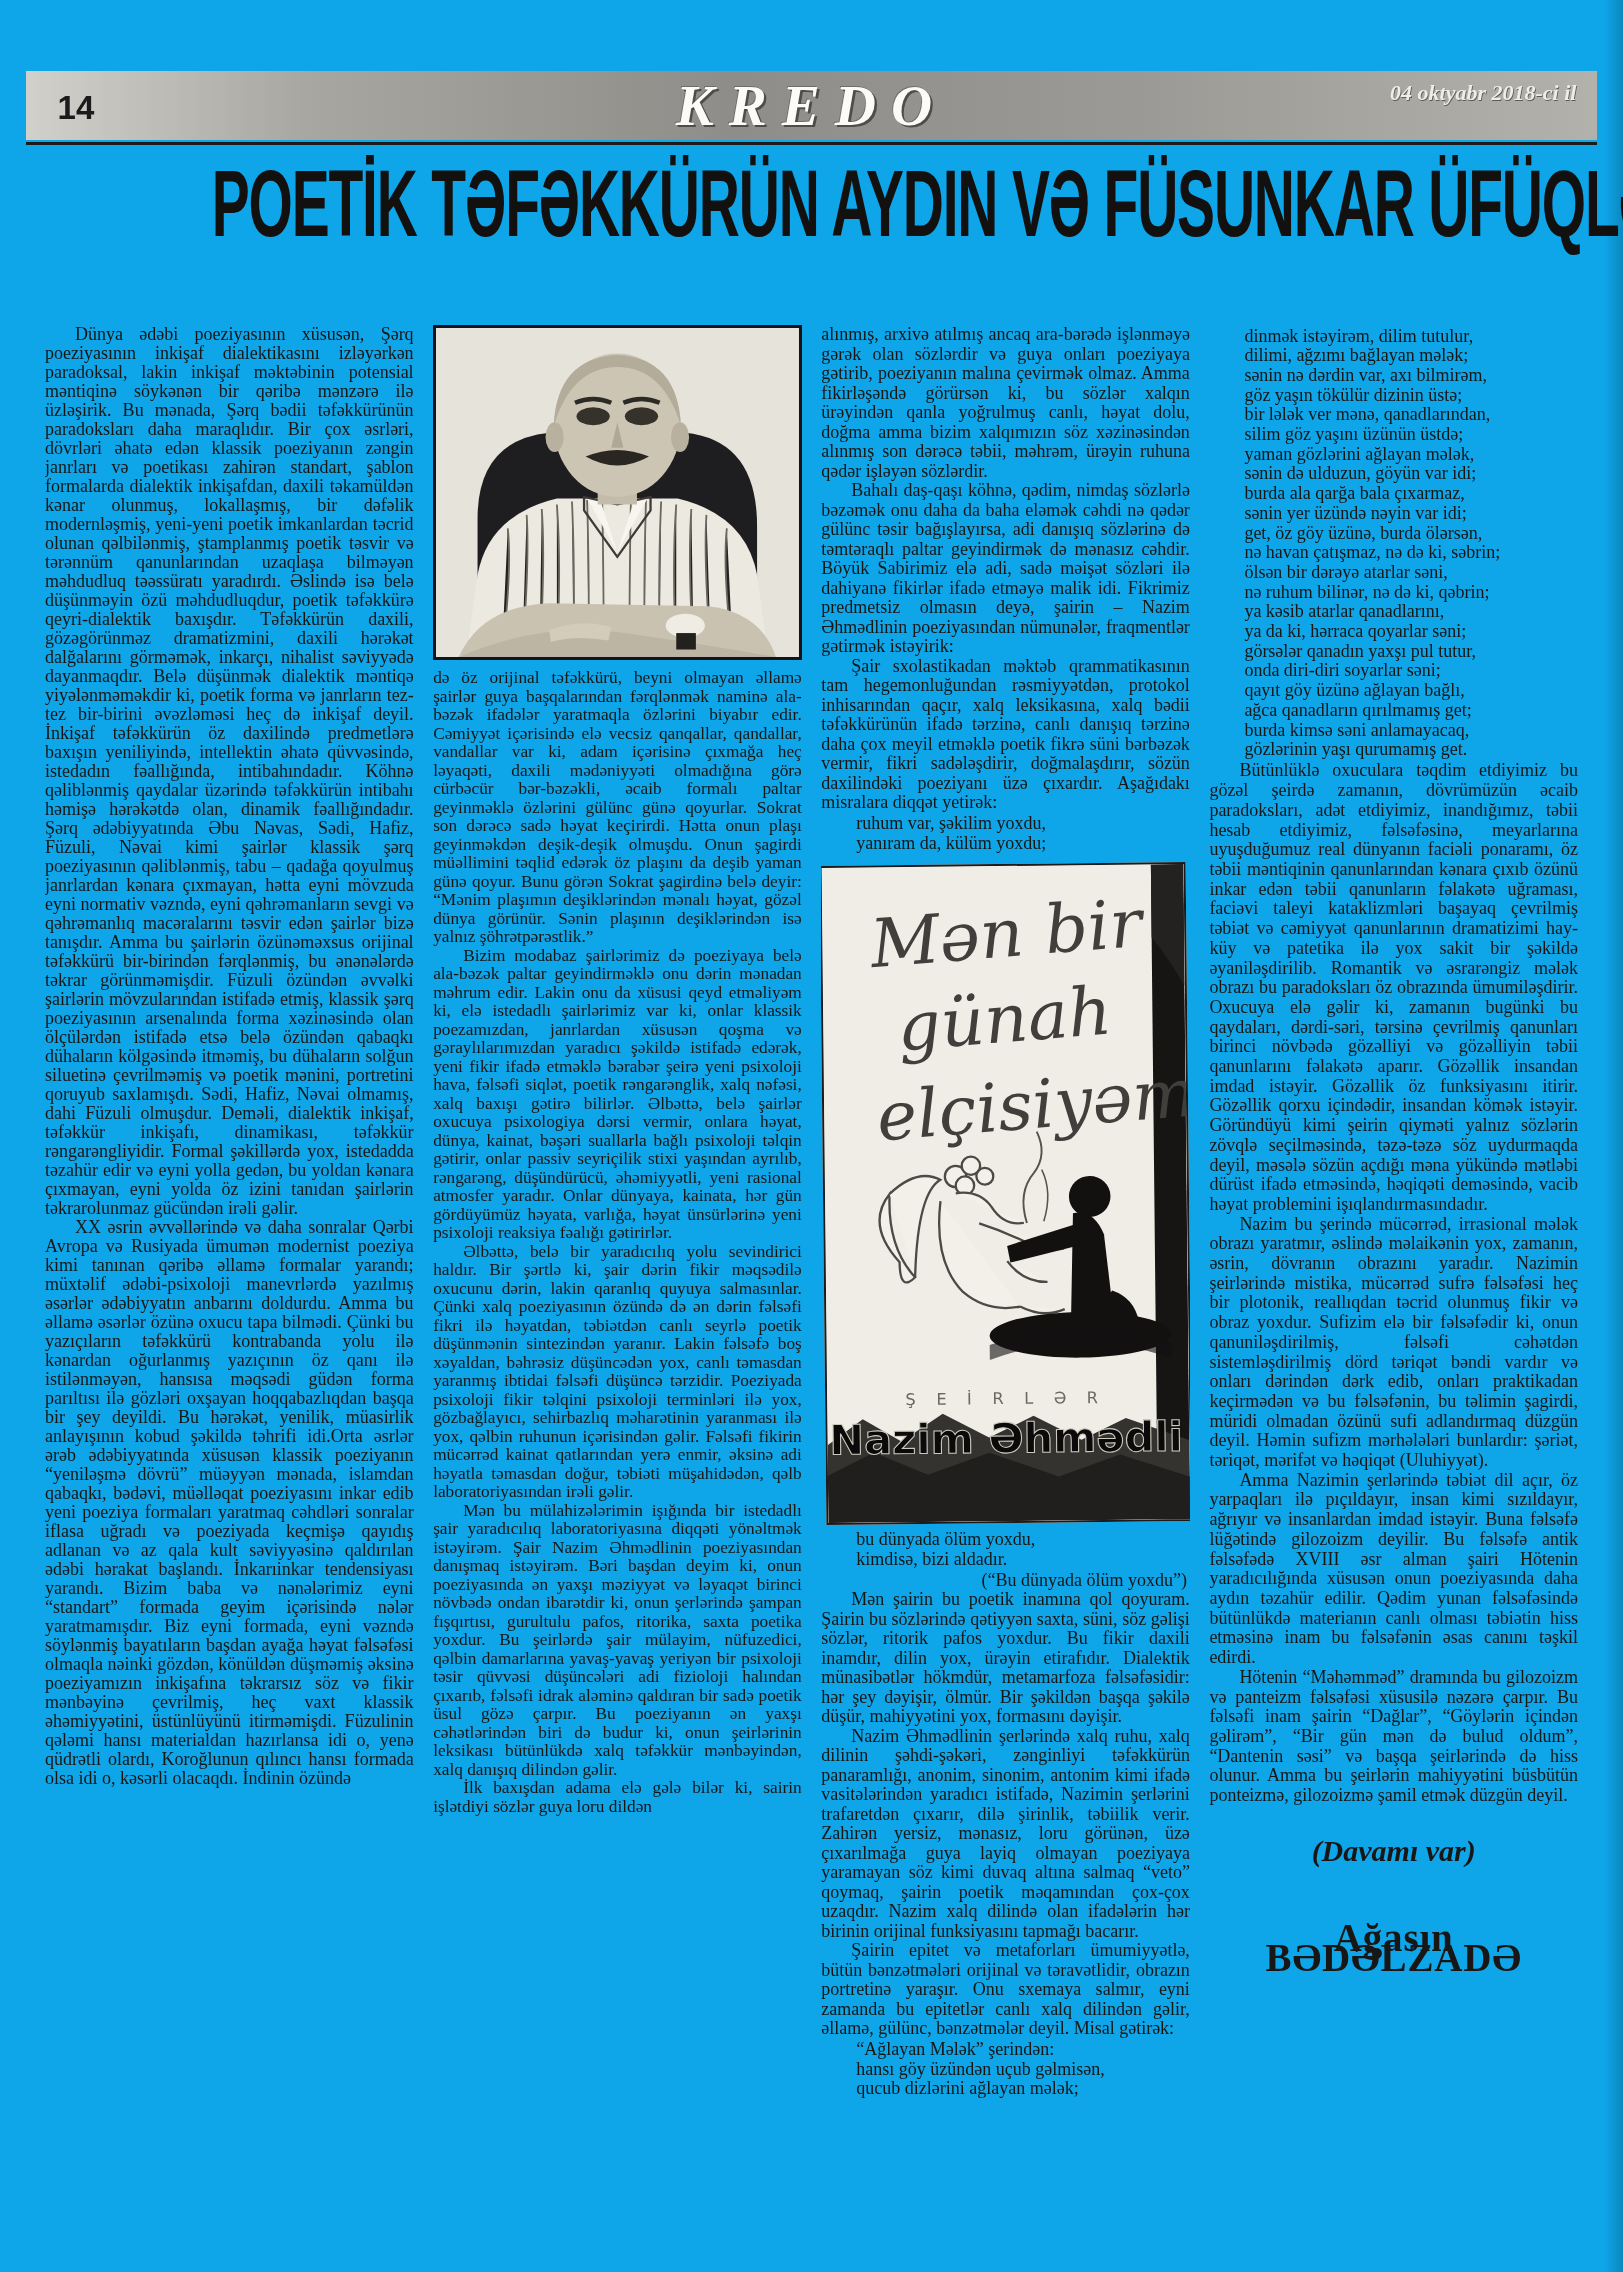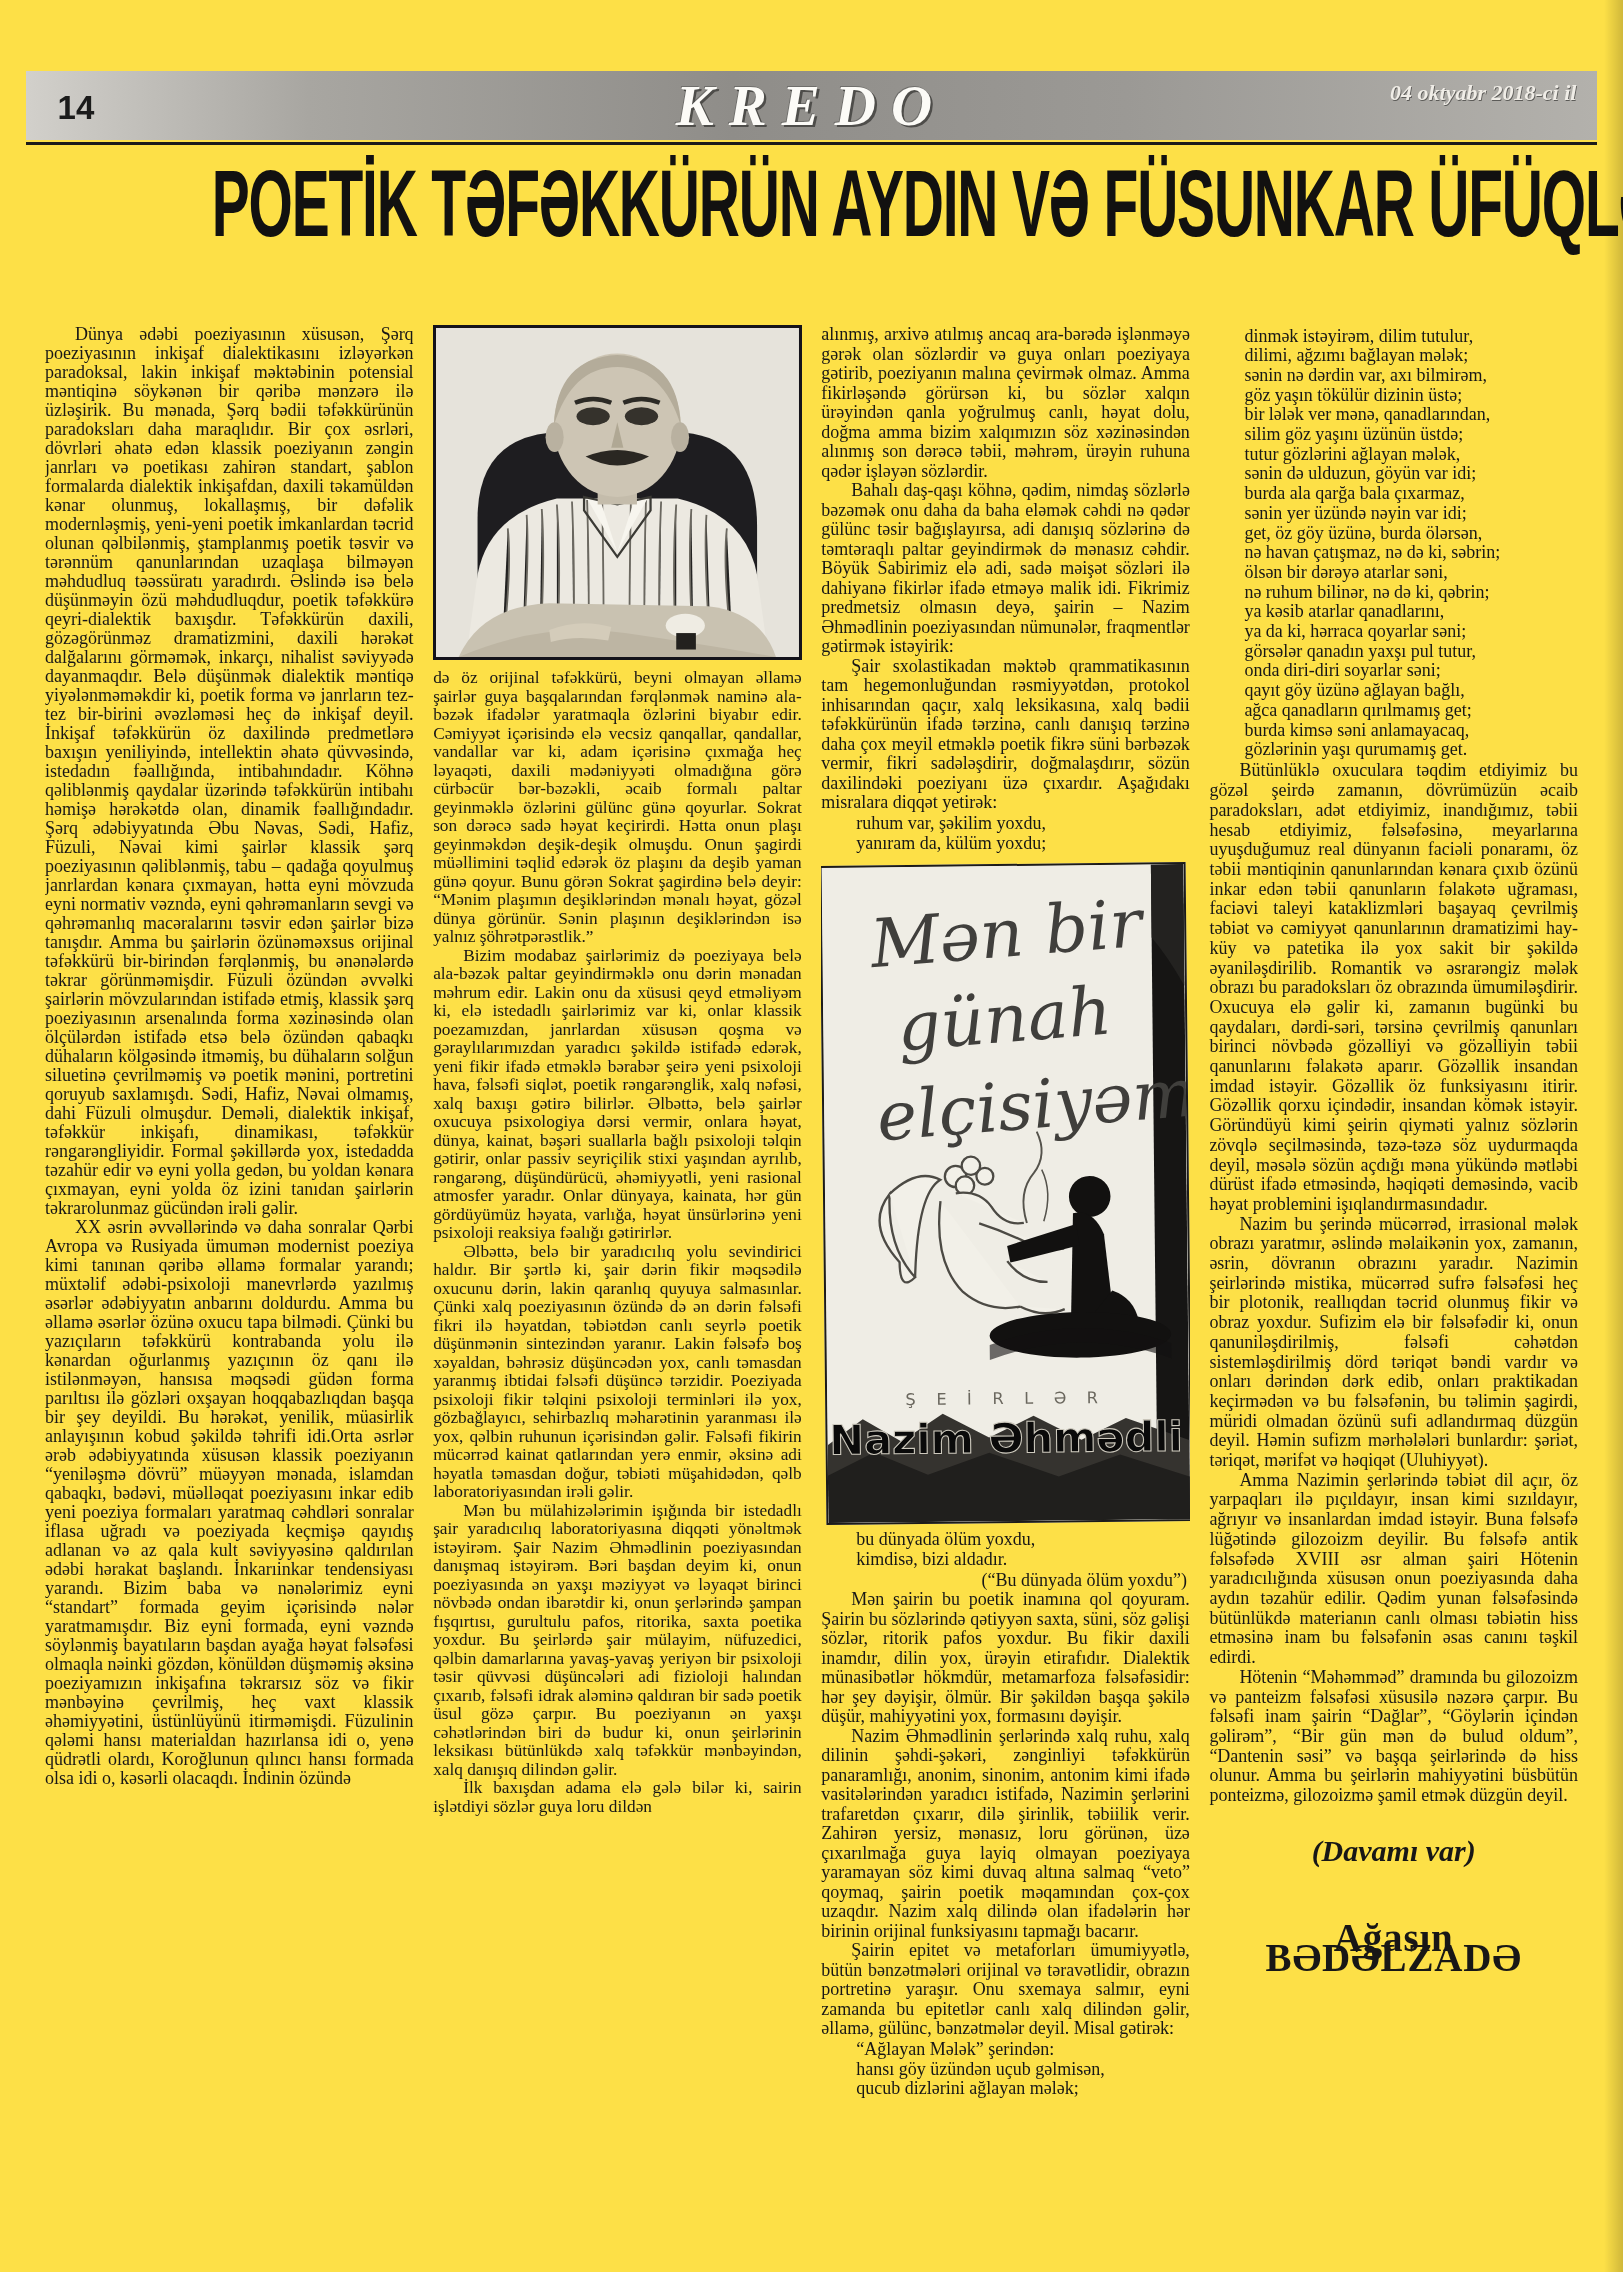--- a/index.html
+++ b/index.html
@@ -1,16 +1,16 @@
 <!DOCTYPE html>
 <html style="font-size:12px"><head>
 <meta charset="utf-8">
 <style>
   html,body{margin:0;padding:0;background:#777;}
-  .page{position:relative;width:1623px;height:2273px;background:#fde047;overflow:hidden;
+  .page{position:relative;width:1623px;height:2273px;background:#0ea5e9;overflow:hidden;
         font-family:"Liberation Serif",serif;color:#181716;}
   .page::after{content:"";position:absolute;top:0;right:0;width:19.5px;height:100%;
         background:linear-gradient(90deg,rgba(0,0,0,0),rgba(0,0,0,.18));pointer-events:none;}
   
   .header-bar{position:absolute;top:71px;left:25.6px;right:25.6px;height:69px;
         background:linear-gradient(90deg,#d2d0cb 0%,#a8a6a1 18%,#8f8d89 45%,#9b9995 70%,#b3b1ac 100%);
         display:flex;align-items:center;}
   .page-number{position:absolute;left:32px;top:18px;font-family:"Liberation Sans",sans-serif;
         font-weight:bold;font-size:33px;color:#1b1b1b;}
   .masthead{position:absolute;left:0;right:0;text-align:center;top:1.5px;
@@ -206,21 +206,21 @@
         </div>
       </div>
       <div class="col col4">
         <div class="poem">
           <div class="poem-line">dinmək istəyirəm, dilim tutulur,</div>
           <div class="poem-line">dilimi, ağzımı bağlayan mələk;</div>
           <div class="poem-line">sənin nə dərdin var, axı bilmirəm,</div>
           <div class="poem-line">göz yaşın tökülür dizinin üstə;</div>
           <div class="poem-line">bir lələk ver mənə, qanadlarından,</div>
           <div class="poem-line">silim göz yaşını üzünün üstdə;</div>
-          <div class="poem-line">tutur gözlərini ağlayan mələk,</div>
+          <div class="poem-line">yaman gözlərini ağlayan mələk,</div>
           <div class="poem-line">sənin də ulduzun, göyün var idi;</div>
           <div class="poem-line">burda ala qarğa bala çıxarmaz,</div>
           <div class="poem-line">sənin yer üzündə nəyin var idi;</div>
           <div class="poem-line">get, öz göy üzünə, burda ölərsən,</div>
           <div class="poem-line">nə havan çatışmaz, nə də ki, səbrin;</div>
           <div class="poem-line">ölsən bir dərəyə atarlar səni,</div>
           <div class="poem-line">nə ruhum bilinər, nə də ki, qəbrin;</div>
           <div class="poem-line">ya kəsib atarlar qanadlarını,</div>
           <div class="poem-line">ya da ki, hərraca qoyarlar səni;</div>
           <div class="poem-line">görsələr qanadın yaxşı pul tutur,</div>

